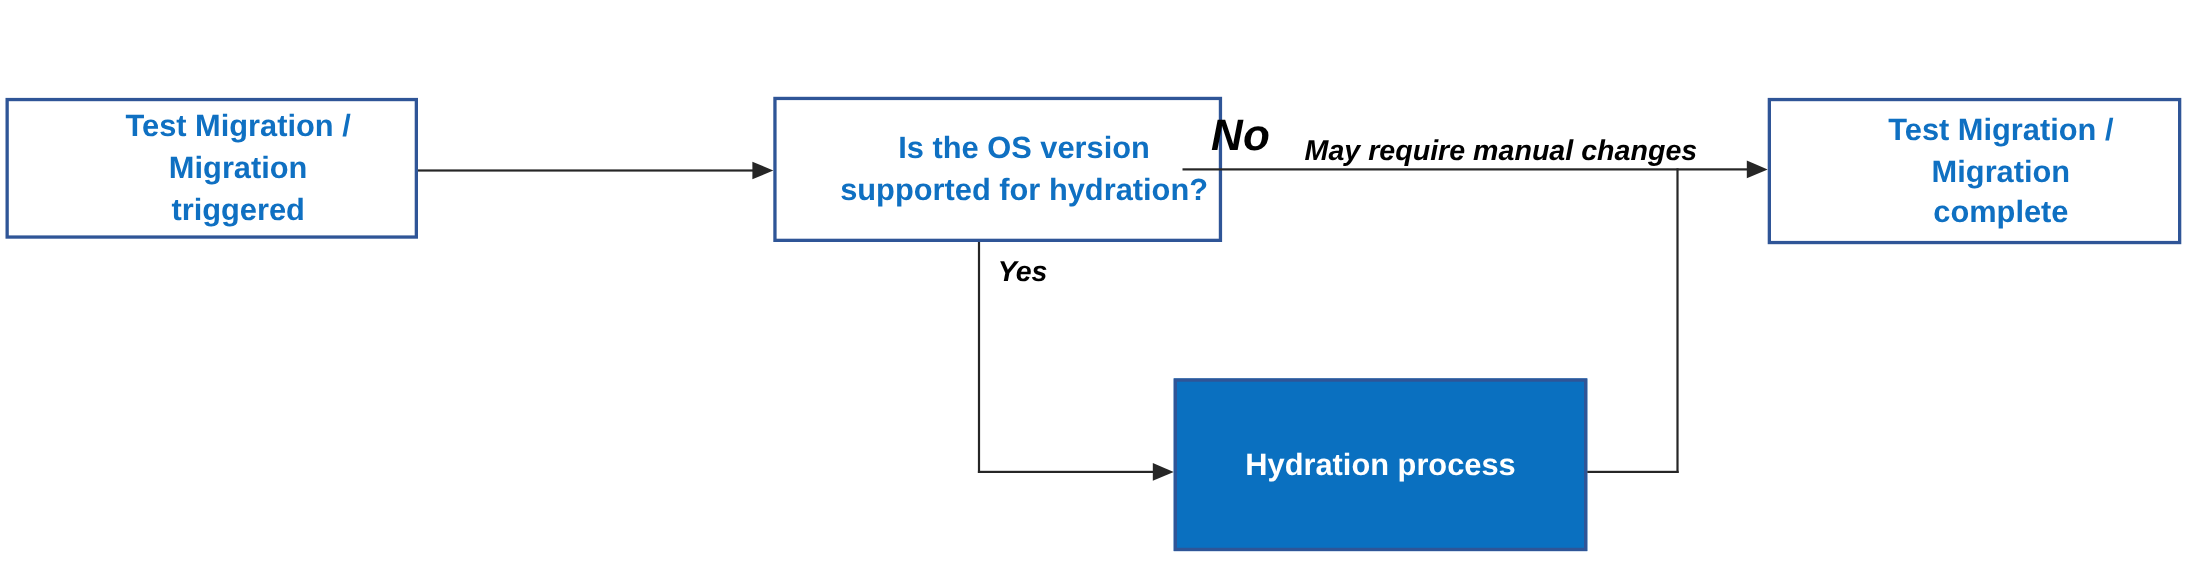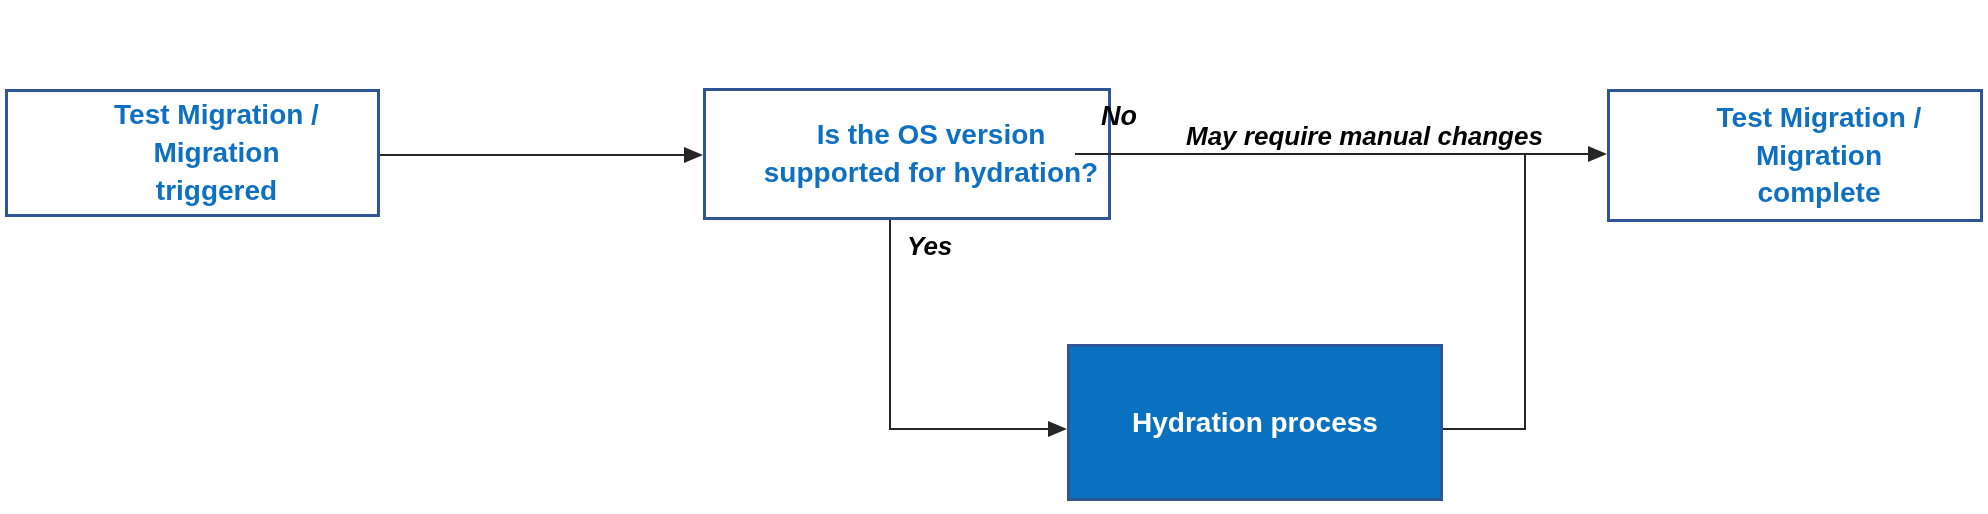--- a/index.html
+++ b/index.html
@@ -73,21 +73,21 @@
 
   
   .edge-label {
     position: absolute;
     color: var(--label-text, #000000);
     font-weight: bold;
     font-style: italic;
     white-space: nowrap;
     line-height: 1;
   }
-  #label-no   { left: 1101px; top: 103px; font-size: 27px; }
+  #label-no   { left: 1101px; top: 103px; font-size: 40px; }
   #label-note { left: 1186px; top: 108px; font-size: 26px; margin-top: 15px; }
   #label-yes  { left: 907px;  top: 233px; font-size: 26px; }
 </style>
 </head>
 <body>
 
 <div class="canvas">
 
   <div class="node outline" id="node-start">
     <span>Test Migration / Migration</span>

